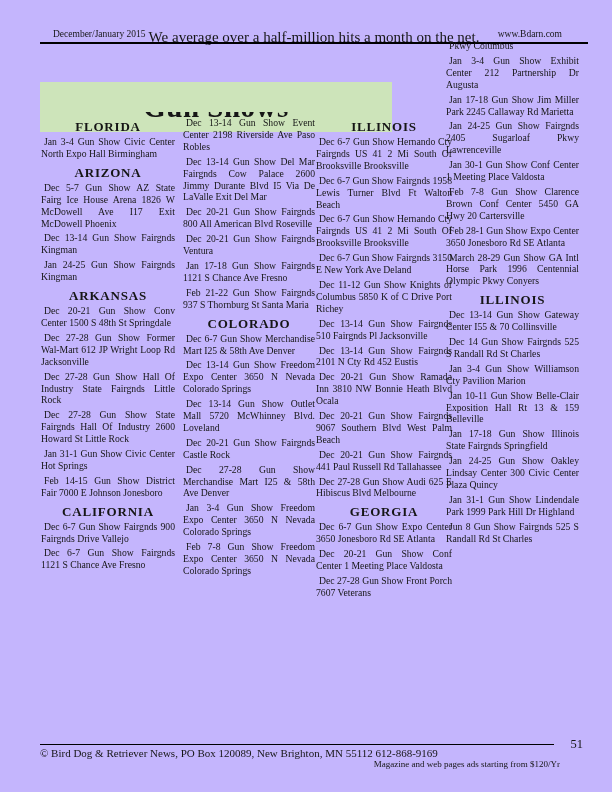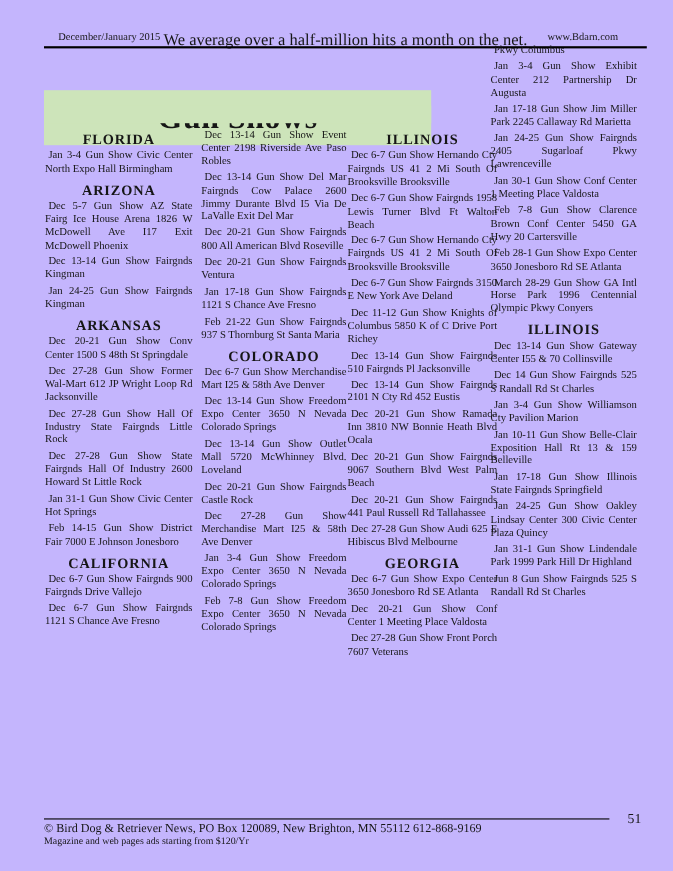--- a/index.html
+++ b/index.html
@@ -27,21 +27,21 @@
   #col3 { left:316px; top:114px; width:136px; }
   #col4 { left:446px; top:40px;  width:133px; }
   .state-heading {
     font-weight:bold; font-size:13px; line-height:15px; text-align:center;
     letter-spacing:0.8px; margin:5px 0 2px 0;
   }
   .entry { text-align:justify; text-indent:3px; margin:0 0 3px 0; }
   
   .footer-rule  { position:absolute; left:40px; top:744px; width:514px; height:1px; background:#000; }
   .footer-line1 { position:absolute; left:40px; top:747px; width:520px; text-align:left; font-size:11px; }
-  .footer-line2 { position:absolute; left:40px; top:759px; width:520px; text-align:left; font-size:9px; }
+  .footer-line2 { position:absolute; left:40px; top:759px; width:520px; text-align:right; font-size:9px; }
   .page-number  { position:absolute; right:29px; top:737px; font-size:12.5px; }
 </style>
 </head>
 <body>
 
 <div class="page">
 
   <span class="header-left">December/January  2015</span>
   <span class="header-center">We average over a half-million hits a month on the net.</span>
   <span class="header-right">www.Bdarn.com</span>

